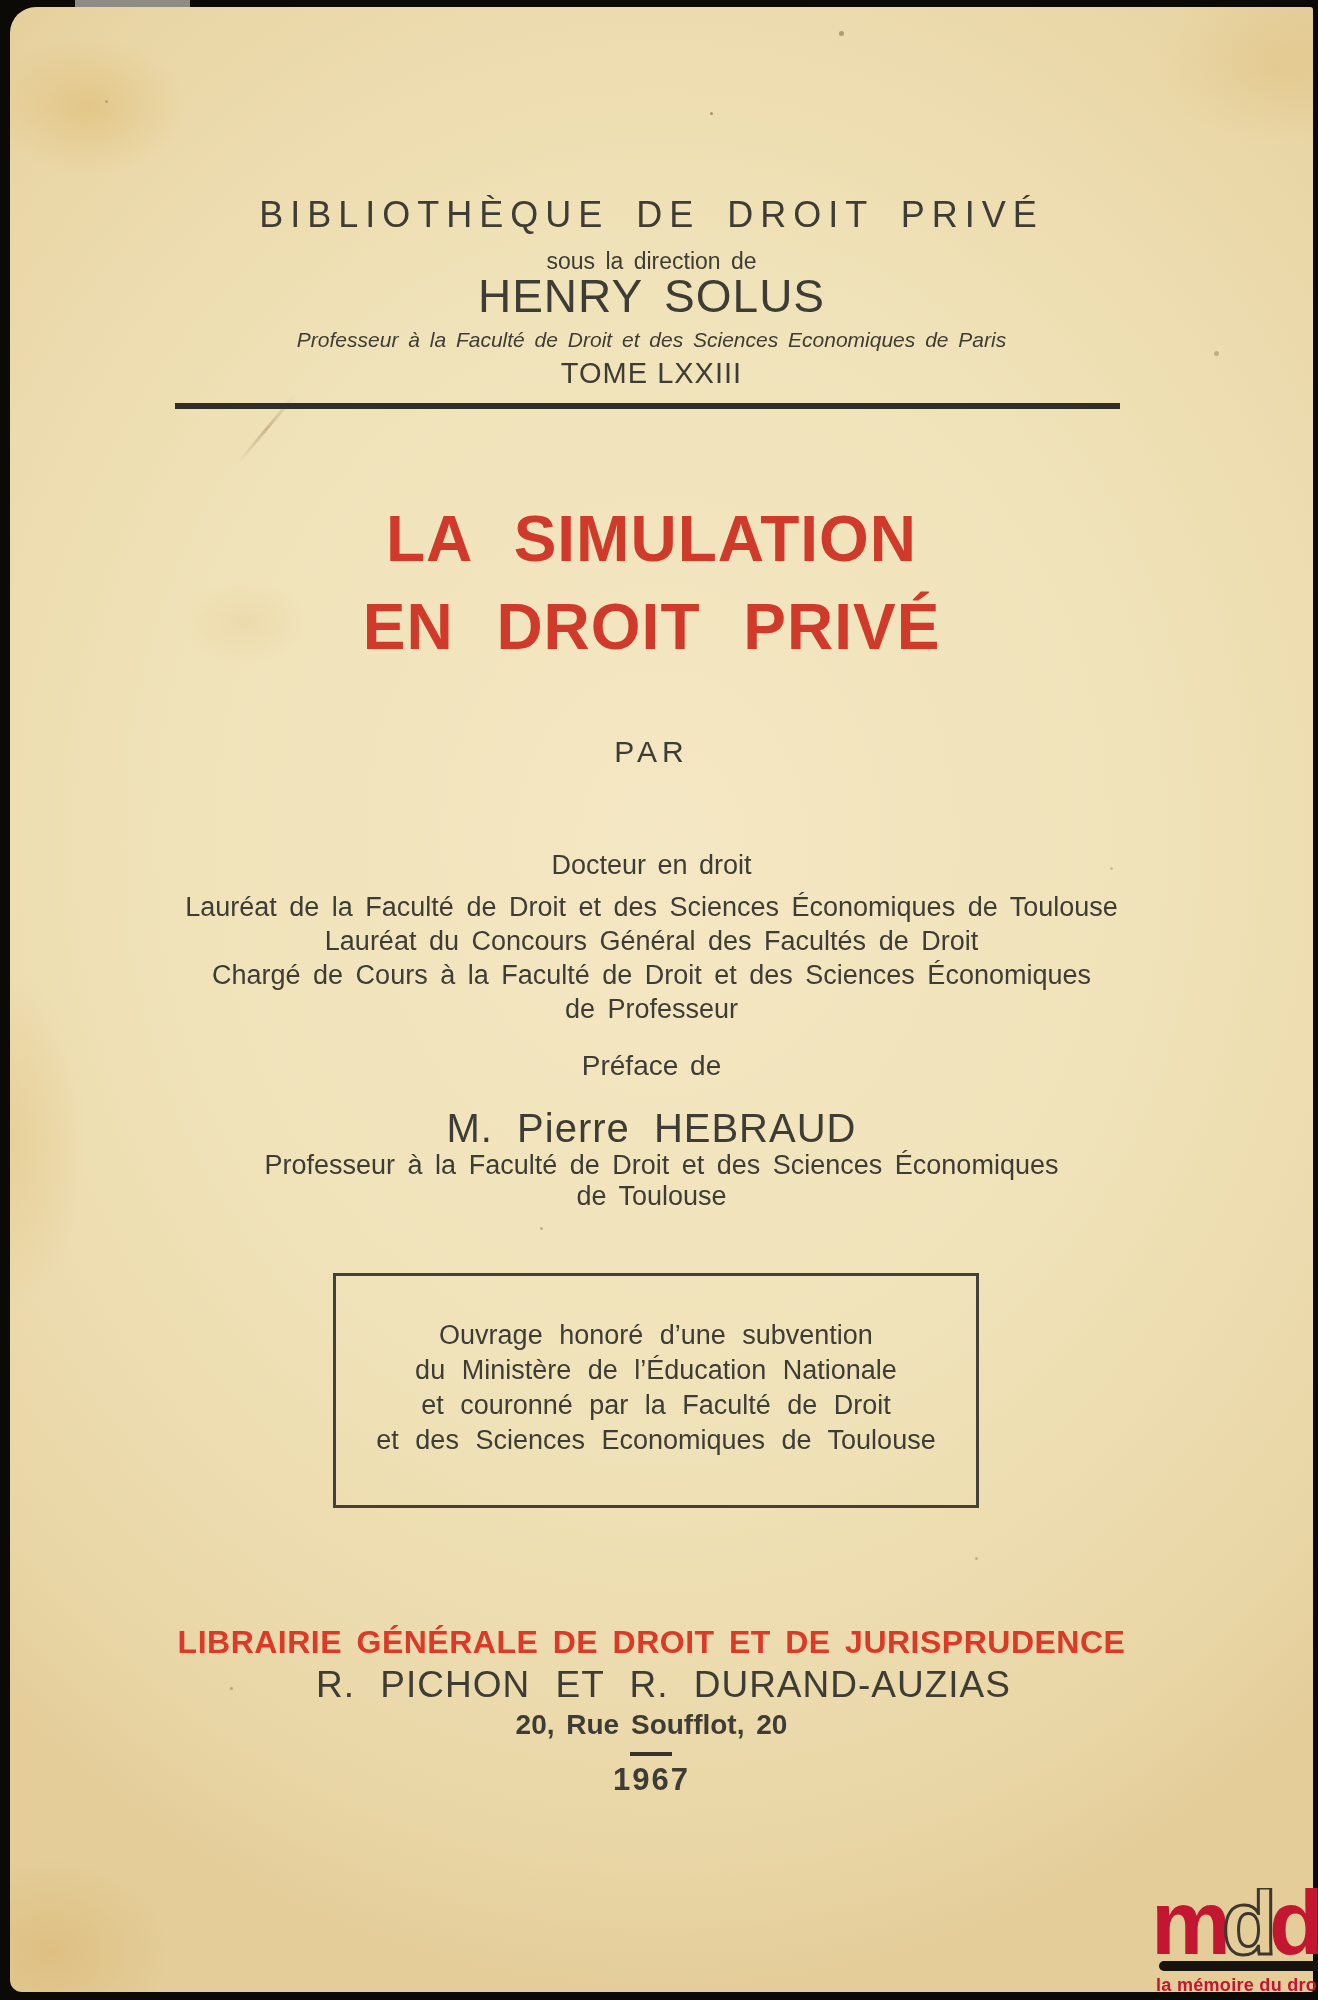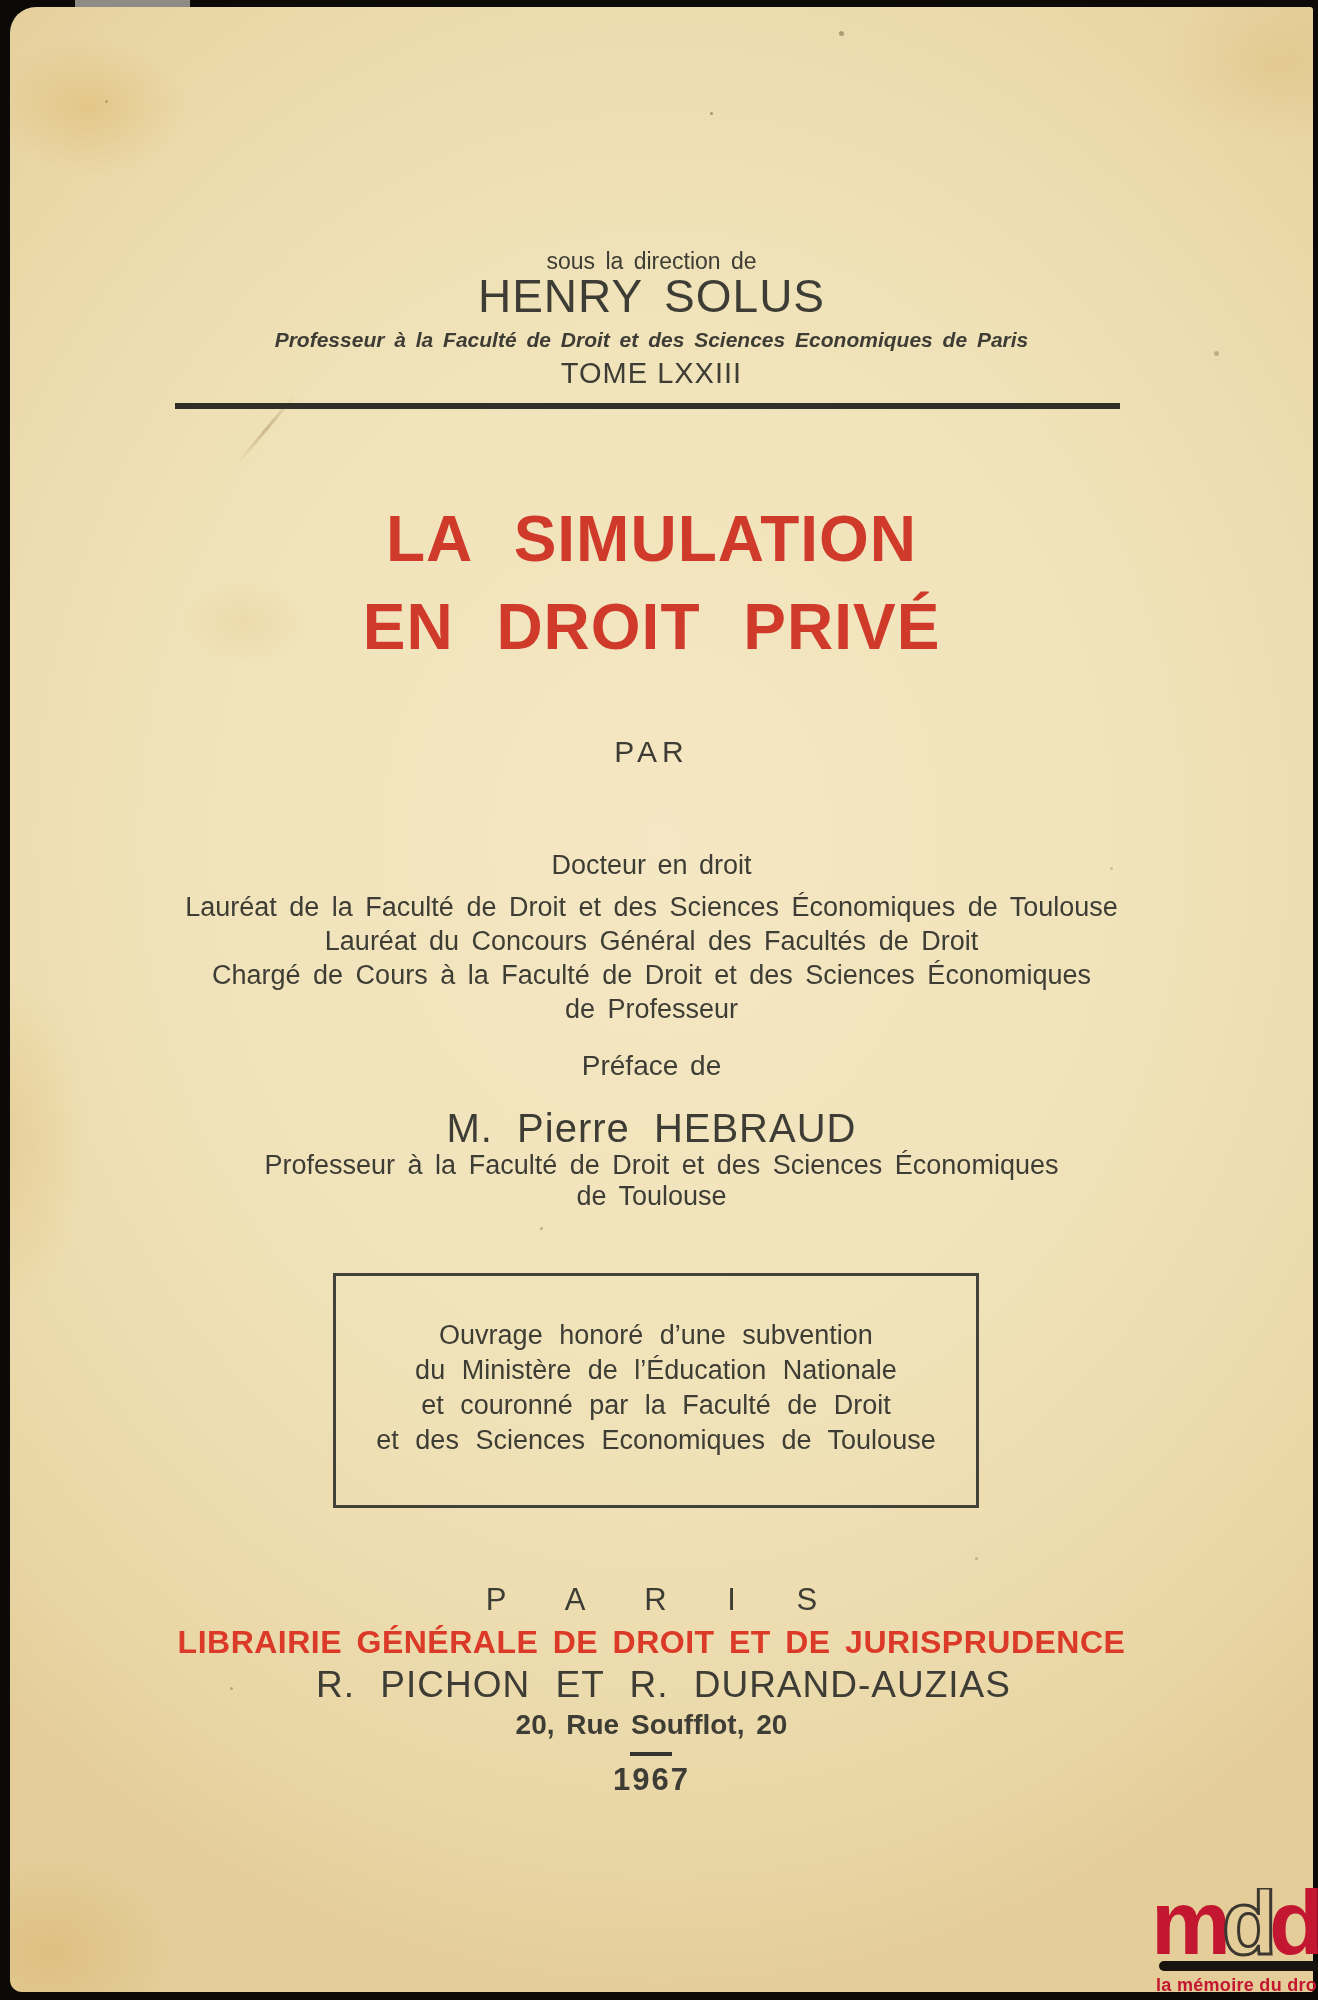--- a/index.html
+++ b/index.html
@@ -47,21 +47,21 @@
   .line{
     position:absolute;left:0;right:20px;
     text-align:center;
     color:#3e3d35;
     line-height:1;
     white-space:nowrap;
   }
   .series-title{top:190px;font-size:36px;letter-spacing:7px;word-spacing:10px;}
   .direction-line{top:243px;font-size:23px;word-spacing:4px;}
   .director-name{top:266px;font-size:46px;letter-spacing:1px;word-spacing:8px;}
-  .director-title{top:322px;font-size:21px;font-style:italic;font-weight:bold;word-spacing:4px;}
+  .director-title{top:322px;font-size:21px;font-style:italic;font-weight:normal;word-spacing:4px;}
   .tome{top:352px;font-size:29px;letter-spacing:1px;}
   .header-rule{
     position:absolute;left:165px;top:396px;width:945px;height:6px;
     background:#2f2e29;
   }
   .main-title{
     top:488px;font-size:64px;font-weight:bold;
     color:#d03a2b;
     letter-spacing:1px;word-spacing:24px;
     line-height:88px;
@@ -107,20 +107,21 @@
   }
 </style>
 </head>
 <body>
 
 <div class="page">
 
   <div class="crease"></div>
   <div class="specks"></div>
 
+  <div class="line series-title">BIBLIOTHÈQUE DE DROIT PRIVÉ</div>
   <div class="line direction-line">sous la direction de</div>
   <div class="line director-name">HENRY SOLUS</div>
   <div class="line director-title">Professeur à la Faculté de Droit et des Sciences Economiques de Paris</div>
   <div class="line tome">TOME LXXIII</div>
 
   <div class="header-rule"></div>
 
   <div class="line main-title" style="top:488px;">LA SIMULATION</div>
   <div class="line main-title" style="top:576px;">EN DROIT PRIVÉ</div>
 
@@ -139,21 +140,20 @@
 
   <div class="award-box">
     <div class="award-text">
       <div>Ouvrage honoré d’une subvention</div>
       <div>du Ministère de l’Éducation Nationale</div>
       <div>et couronné par la Faculté de Droit</div>
       <div>et des Sciences Economiques de Toulouse</div>
     </div>
   </div>
 
-  <div class="line city">P A R I S</div>
   <div class="line publisher">LIBRAIRIE GÉNÉRALE DE DROIT ET DE JURISPRUDENCE</div>
   <div class="line publisher-names">R. PICHON ET R. DURAND-AUZIAS</div>
   <div class="line address">20, Rue Soufflot, 20</div>
   <div class="mini-rule"></div>
   <div class="line year">1967</div>
 
 </div>
 
 <div class="top-gray-notch"></div>
 

